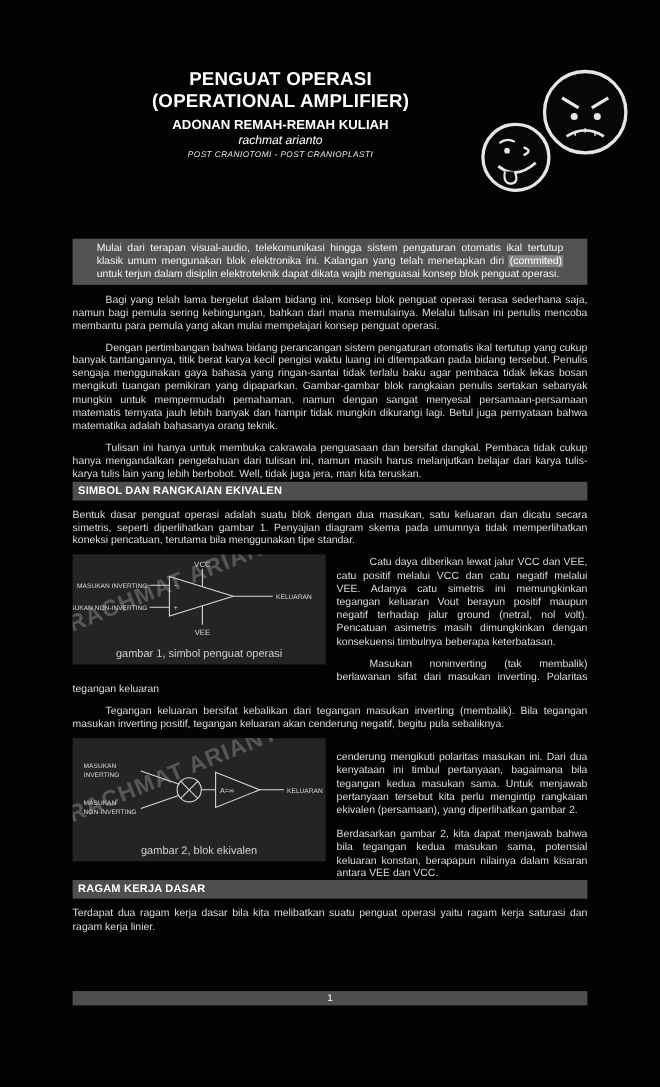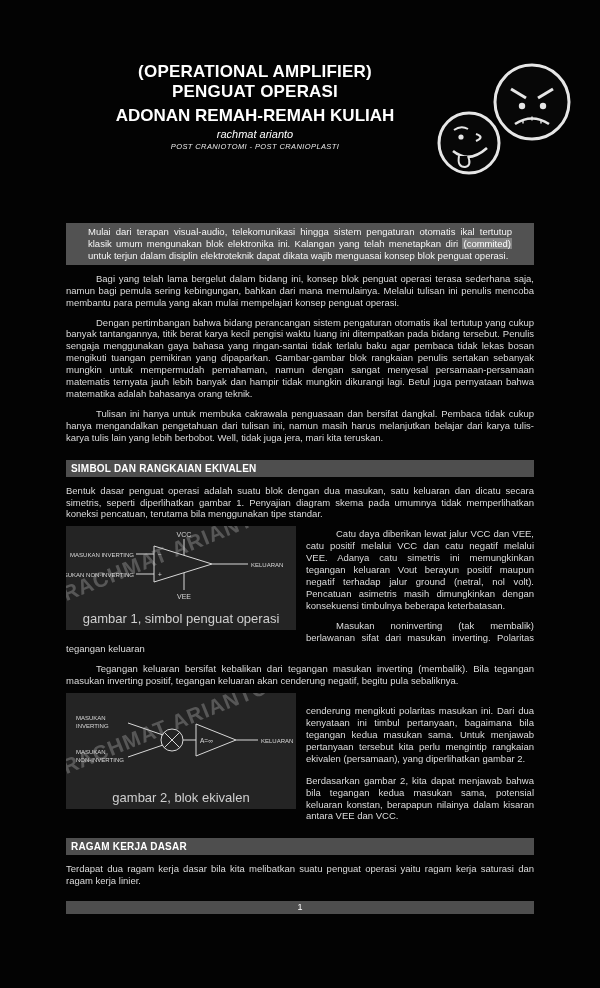--- a/index.html
+++ b/index.html
@@ -12,49 +12,49 @@
   .page {
     position:relative; width:600px; height:988px;
     background:#030303; color:#dcdcdc; overflow:hidden;
   }
   .content { padding:62px 66px 0 66px; }
 
   
   .doc-header { margin-bottom:72px; }
   .title-block { width:378px; text-align:center; color:#fff; }
   .t1 { font-size:17px; font-weight:bold; line-height:1.18; letter-spacing:.2px; }
-  .subtitle { font-size:17px; font-weight:bold; margin-top:4px; }
+  .subtitle { font-size:12px; font-weight:bold; margin-top:4px; }
   .author { font-size:11px; font-style:italic; margin-top:2px; }
   .tagline { font-size:7.5px; font-style:italic; margin-top:2px; letter-spacing:.4px; color:#e8e8e8; }
   .faces { position:absolute; top:56px; right:24px; width:152px; height:130px; }
 
   
   p.body {
     font-size:9.5px; line-height:11.9px; text-align:justify;
     color:#dcdcdc; margin-top:8px;
   }
   p.indent { text-indent:30px; }
   .highlight-block {
     background:#525252; color:#f5f5f5; padding:3px 22px;
     font-size:9.5px; line-height:11.9px; text-align:justify;
   }
   .tok-hl { background:#838383; color:#ffffff; padding:0 1px; }
 
   .section-bar {
     clear:both; background:#4e4e4e; color:#fff; font-weight:bold;
-    font-size:10px; padding:3px 5px; margin-top:16px; letter-spacing:.2px;
+    font-size:10px; padding:3px 5px; letter-spacing:.2px;
   }
 
   
   .figure {
     float:left; width:230px; background:#242424; position:relative;
     overflow:hidden; margin:6px 10px 6px 0;
   }
   .figure svg { display:block; }
-  .figcap { text-align:center; font-size:13px; color:#cfcfcf; padding:1px 0 4px; }
+  .figcap { text-align:center; font-size:10px; color:#cfcfcf; padding:1px 0 4px; }
   .watermark {
     position:absolute; left:2px; bottom:24px;
     transform:rotate(-22deg); transform-origin:left bottom;
     font-size:21px; font-weight:bold; letter-spacing:1px;
     color:rgba(195,195,195,.32); white-space:nowrap; pointer-events:none;
   }
   .fig-label { fill:#d8d8d8; font-family:"Liberation Sans",sans-serif; }
   .fig-line { stroke:#d8d8d8; stroke-width:1; fill:none; }
 
   .clearfix { clear:both; }
@@ -88,22 +88,22 @@
       <path d="M 52 78 Q 61 81 52 85" stroke="#e6e6e6" stroke-width="2.2" fill="none"></path>
       <path d="M 29 95 Q 45 108 63 92" stroke="#e6e6e6" stroke-width="2.6" fill="none"></path>
       <path d="M 35 100 Q 33 111 41 111 Q 48 110 44 100" stroke="#e6e6e6" stroke-width="2" fill="#070707"></path>
     </g>
   </svg>
 
   <div class="content">
 
     <div class="doc-header">
       <div class="title-block">
+        <div class="t1">PENGUAT OPERASI</div>
         <div class="t1">(OPERATIONAL AMPLIFIER)</div>
-        <div class="t1">PENGUAT OPERASI</div>
         <div class="subtitle">ADONAN REMAH-REMAH KULIAH</div>
         <div class="author">rachmat arianto</div>
         <div class="tagline">POST CRANIOTOMI - POST CRANIOPLASTI</div>
       </div>
     </div>
 
     <div class="highlight-block"><span>Mulai dari terapan visual-audio, telekomunikasi hingga sistem pengaturan otomatis ikal tertutup klasik umum mengunakan blok elektronika ini. Kalangan yang telah menetapkan diri </span><span class="tok-hl">(commited)</span><span> untuk terjun dalam disiplin elektroteknik dapat dikata wajib menguasai konsep blok penguat operasi.</span></div>
 
     <p class="body indent">Bagi yang telah lama bergelut dalam bidang ini, konsep blok penguat operasi terasa sederhana saja, namun bagi pemula sering kebingungan, bahkan dari mana memulainya. Melalui tulisan ini penulis mencoba membantu para pemula yang akan mulai mempelajari konsep penguat operasi.</p>
     <p class="body indent">Dengan pertimbangan bahwa bidang perancangan sistem pengaturan otomatis ikal tertutup yang cukup banyak tantangannya, titik berat karya kecil pengisi waktu luang ini ditempatkan pada bidang tersebut. Penulis sengaja menggunakan gaya bahasa yang ringan-santai tidak terlalu baku agar pembaca tidak lekas bosan mengikuti tuangan pemikiran yang dipaparkan. Gambar-gambar blok rangkaian penulis sertakan sebanyak mungkin untuk mempermudah pemahaman, namun dengan sangat menyesal persamaan-persamaan matematis ternyata jauh lebih banyak dan hampir tidak mungkin dikurangi lagi. Betul juga pernyataan bahwa matematika adalah bahasanya orang teknik.</p>

